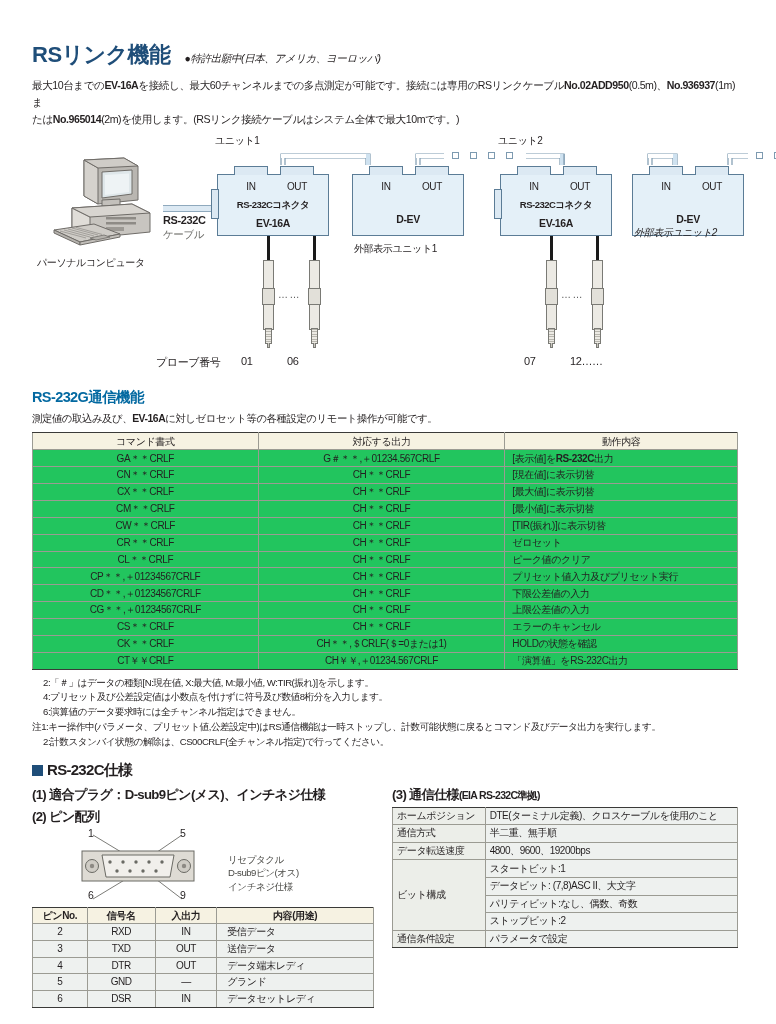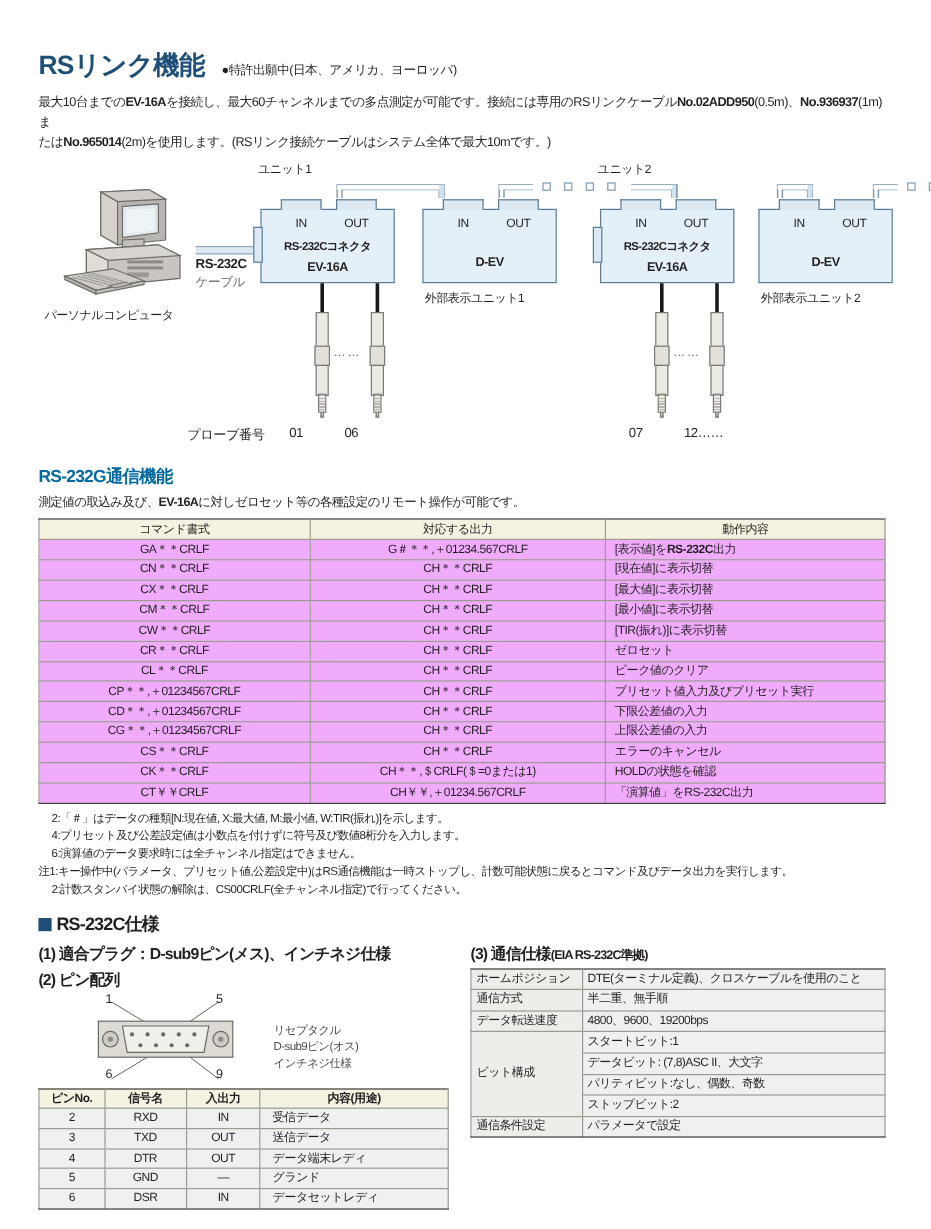--- a/index.html
+++ b/index.html
@@ -14,21 +14,21 @@
     overflow: hidden;
   }
   .page { position: relative; width: 770px; height: 1024px; padding: 0 32px; margin-top: 20px; }
 
   
   .h1-row { display: flex; align-items: baseline; gap: 14px; padding-top: 24px; }
   .h1 {
     font-size: 22px; font-weight: bold; color: #1f4e79;
     letter-spacing: -0.5px; line-height: 1;
   }
-  .patent { font-size: 10.5px; color: #231f20; letter-spacing: -0.4px; }
+  .patent { font-size: 10.5px; color: #231f20; letter-spacing: -0.4px; font-style: italic; }
 
   .lead {
     margin-top: 11px; font-size: 10.6px; line-height: 1.62;
     letter-spacing: -0.45px; color: #231f20;
   }
   .lead b { font-weight: bold; }
 
   
   .figure { position: relative; height: 248px; margin-top: 6px; }
   .fig-label {
@@ -108,21 +108,21 @@
   .sub b { font-weight: bold; }
 
   
   table { border-collapse: collapse; width: 100%; }
   .cmd-table { margin-top: 6px; font-size: 10px; }
   .cmd-table th, .cmd-table td {
     border: 1px solid #9b9b93; padding: 1.2px 4px; text-align: center;
     letter-spacing: -0.4px; line-height: 1.35;
   }
   .cmd-table th { background: #f6f2e2; font-weight: normal; }
-  .cmd-table td { background: #f0abfc; }
+  .cmd-table td { background: #22c55e; }
   .cmd-table td.act { text-align: left; padding-left: 7px; }
   .cmd-table b { font-weight: bold; }
   .cmd-table tr:first-child th { border-top: 1.6px solid #3a3a38; }
   .cmd-table tr:last-child td { border-bottom: 1.6px solid #3a3a38; }
 
   .notes { margin-top: 6px; font-size: 9.6px; line-height: 1.54; letter-spacing: -0.45px; }
   .notes div { white-space: nowrap; }
   .notes .ind { padding-left: 11px; }
 
   
@@ -247,21 +247,21 @@
       <div class="unit-name" style="top:42px;">EV-16A</div>
     </div>
 
     <div class="unit" style="left:600px; top:40px; width:112px; height:62px;">
       <div class="port" style="left:16px;"></div>
       <div class="port" style="left:62px;"></div>
       <div class="port-label" style="left:15px;">IN</div>
       <div class="port-label" style="left:61px;">OUT</div>
       <div class="unit-name" style="top:38px;">D-EV</div>
     </div>
-    <div class="fig-label" style="left:602px; top:108px;">外部表示ユニット2</div>
+    <div class="fig-label" style="left:602px; top:92px;font-style:italic;">外部表示ユニット2</div>
 
     <svg style="position:absolute; left:0; top:0; width:776px; height:130px;">
 
       <path d="M249,31 L249,20 L338,20 L338,31" fill="none" stroke="#7d9ab0" stroke-width="1.2"></path>
       <path d="M253,31 L253,24 L334,24 L334,31" fill="none" stroke="#7d9ab0" stroke-width="1.2"></path>
       <rect x="249" y="20" width="89" height="4" fill="#ffffff"></rect>
       <rect x="334" y="20" width="4" height="11" fill="#cfe2f0"></rect>
 
       <path d="M384,31 L384,20 L412,20" fill="none" stroke="#7d9ab0" stroke-width="1.2"></path>
       <path d="M388,31 L388,24 L412,24" fill="none" stroke="#7d9ab0" stroke-width="1.2"></path>

